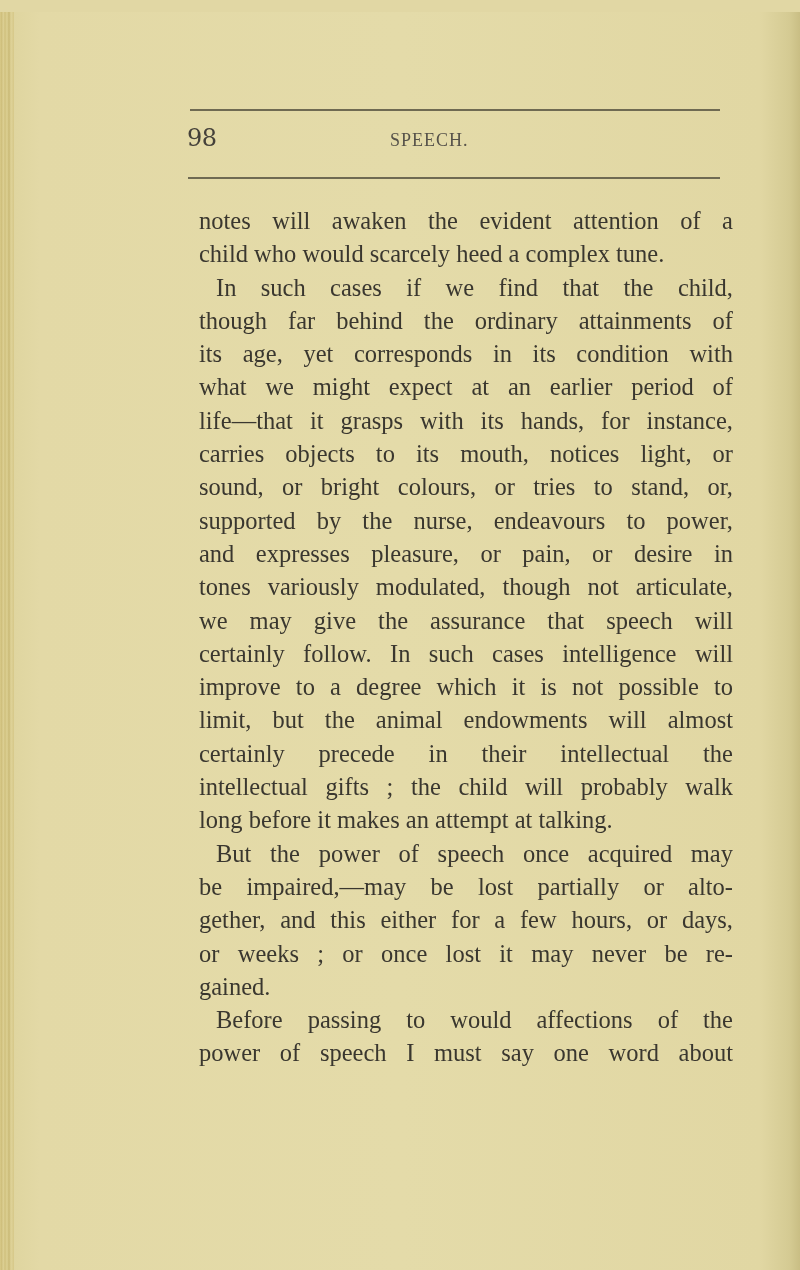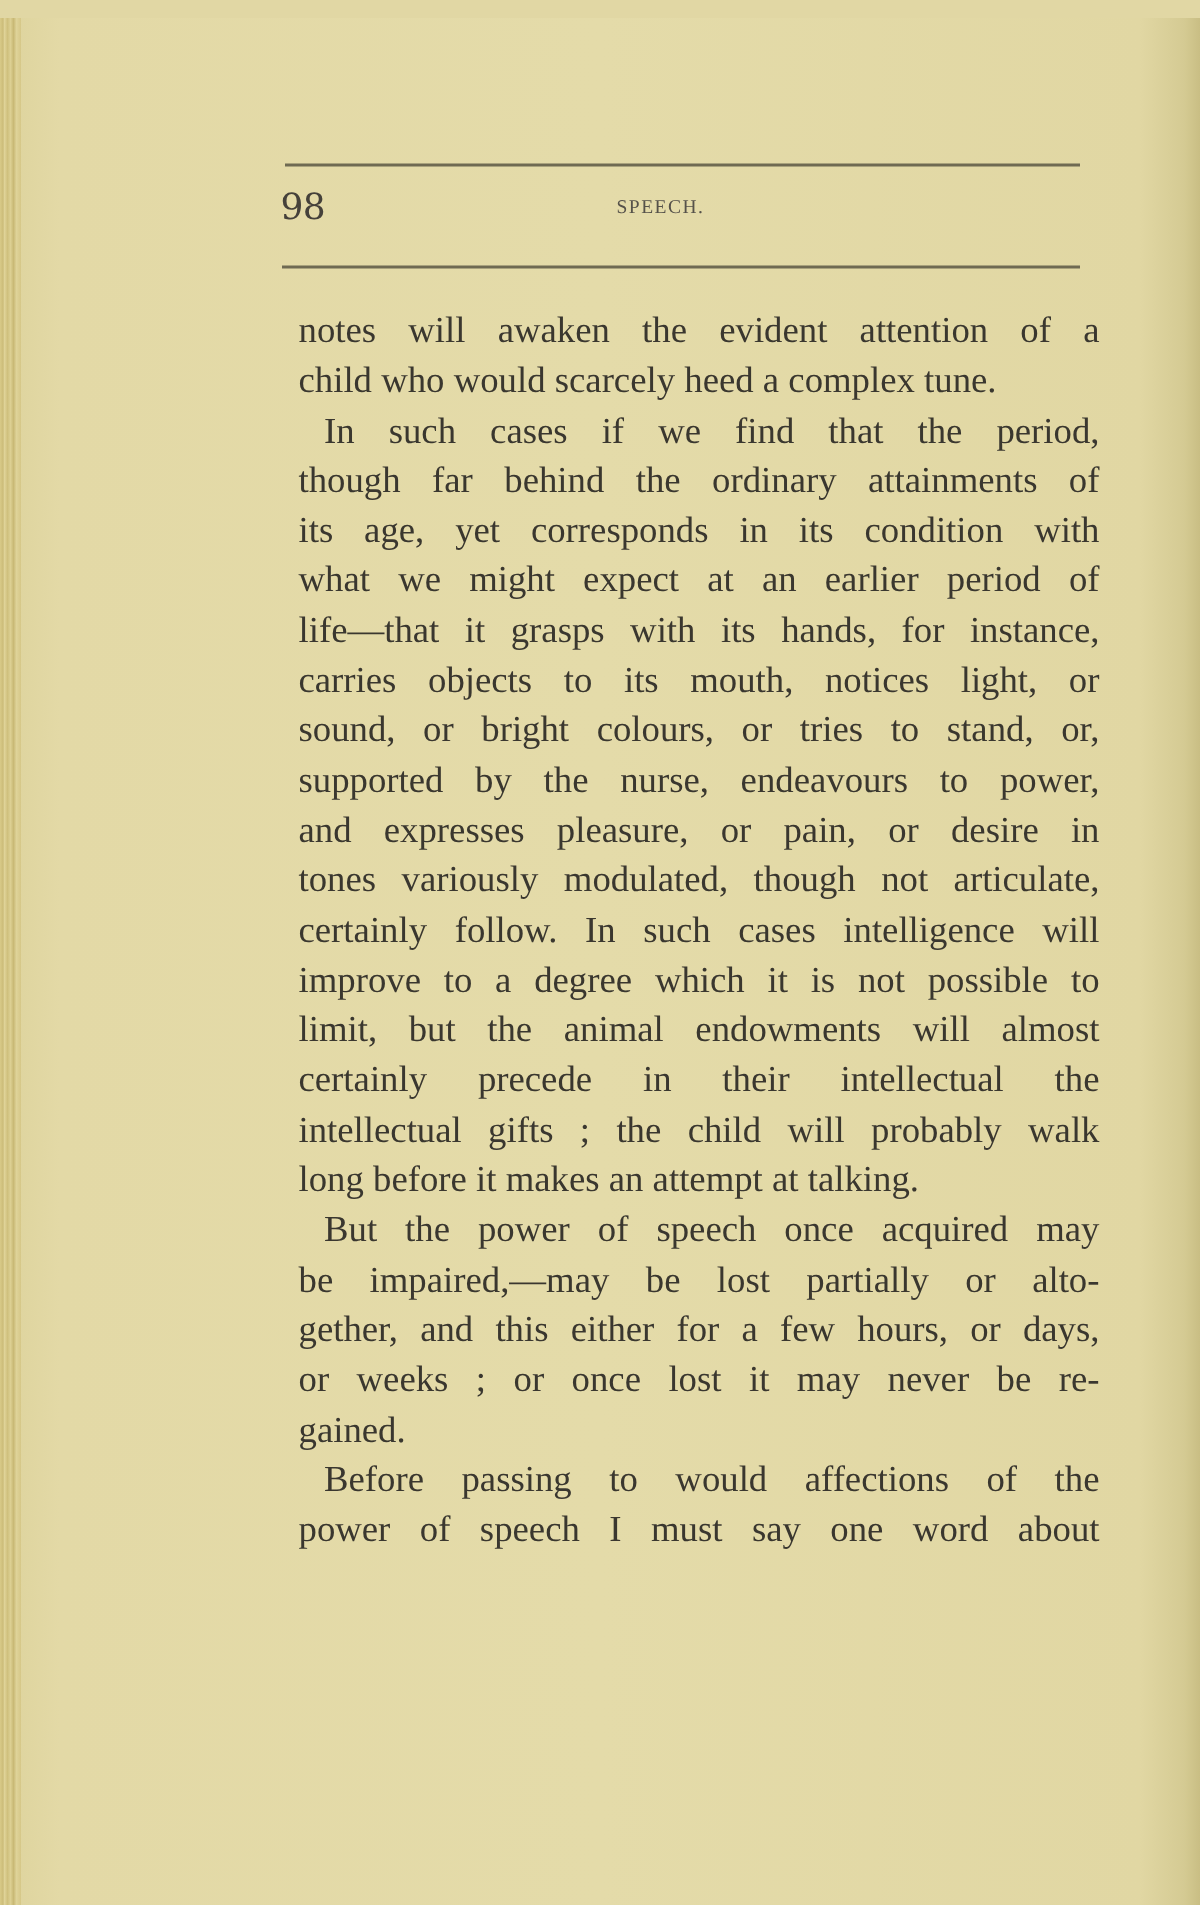--- a/index.html
+++ b/index.html
@@ -49,23 +49,23 @@
     .page-number {
       position: absolute;
       left: 187px; top: 112px;
       font-family: "DejaVu Serif", serif;
       font-size: 24px;
       color: #45413a;
       letter-spacing: -0.5px;
     }
     .running-head {
       position: absolute;
-      left: 411px; top: 118px;
+      left: 390px; top: 118px;
       font-family: "Liberation Serif", serif;
-      font-size: 13px;
+      font-size: 18px;
       letter-spacing: 1px;
       color: #56524a;
     }
     .body-text {
       position: absolute;
       left: 199px; top: 192px;
       width: 534px;
       font-family: "Liberation Serif", serif;
       font-size: 24.5px;
       color: #3a372f;
@@ -93,30 +93,31 @@
   <div class="right-edge"></div>
 
   <div class="rule top"></div>
   <div class="page-number">98</div>
   <div class="running-head">SPEECH.</div>
   <div class="rule bottom"></div>
 
   <div class="body-text">
     <span class="line">notes will awaken the evident attention of a</span>
     <span class="line last">child who would scarcely heed a complex tune.</span>
-    <span class="line indent">In such cases if we find that the period,</span>
+    <span class="line indent">In such cases if we find that the child,</span>
     <span class="line">though far behind the ordinary attainments of</span>
     <span class="line">its age, yet corresponds in its condition with</span>
     <span class="line">what we might expect at an earlier period of</span>
     <span class="line">life—that it grasps with its hands, for instance,</span>
     <span class="line">carries objects to its mouth, notices light, or</span>
     <span class="line">sound, or bright colours, or tries to stand, or,</span>
     <span class="line">supported by the nurse, endeavours to power,</span>
     <span class="line">and expresses pleasure, or pain, or desire in</span>
     <span class="line">tones variously modulated, though not articulate,</span>
+    <span class="line">we may give the assurance that speech will</span>
     <span class="line">certainly follow.  In such cases intelligence will</span>
     <span class="line">improve to a degree which it is not possible to</span>
     <span class="line">limit, but the animal endowments will almost</span>
     <span class="line">certainly precede in their intellectual the</span>
     <span class="line">intellectual gifts ; the child will probably walk</span>
     <span class="line last">long before it makes an attempt at talking.</span>
     <span class="line indent">But the power of speech once acquired may</span>
     <span class="line">be impaired,—may be lost partially or alto-</span>
     <span class="line">gether, and this either for a few hours, or days,</span>
     <span class="line">or weeks ; or once lost it may never be re-</span>

